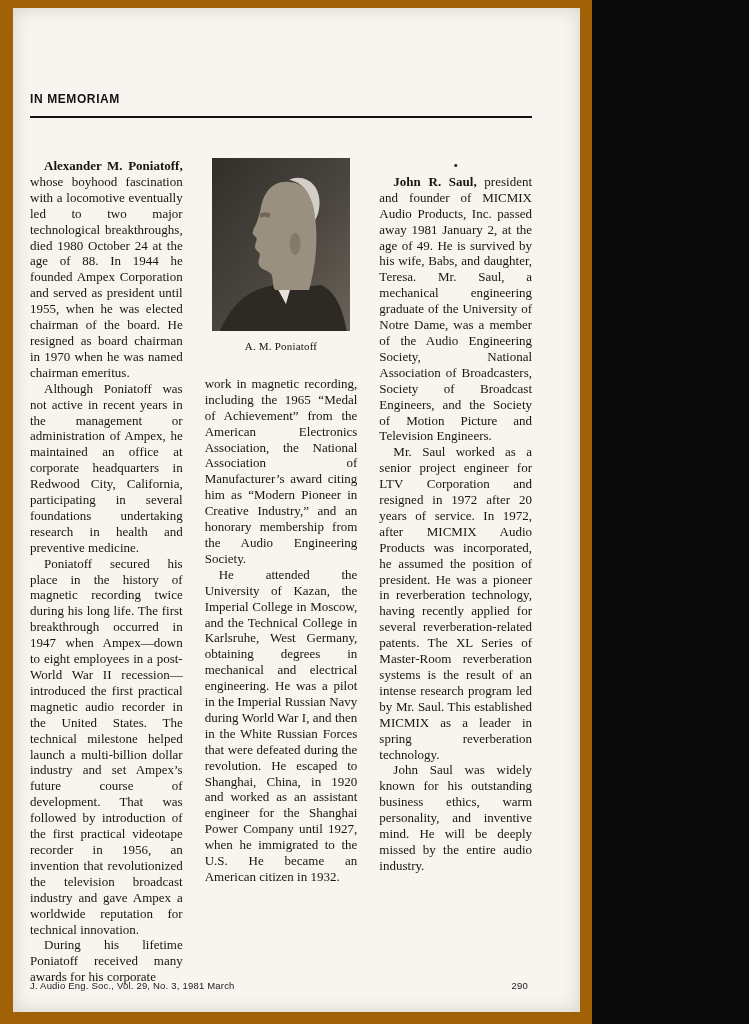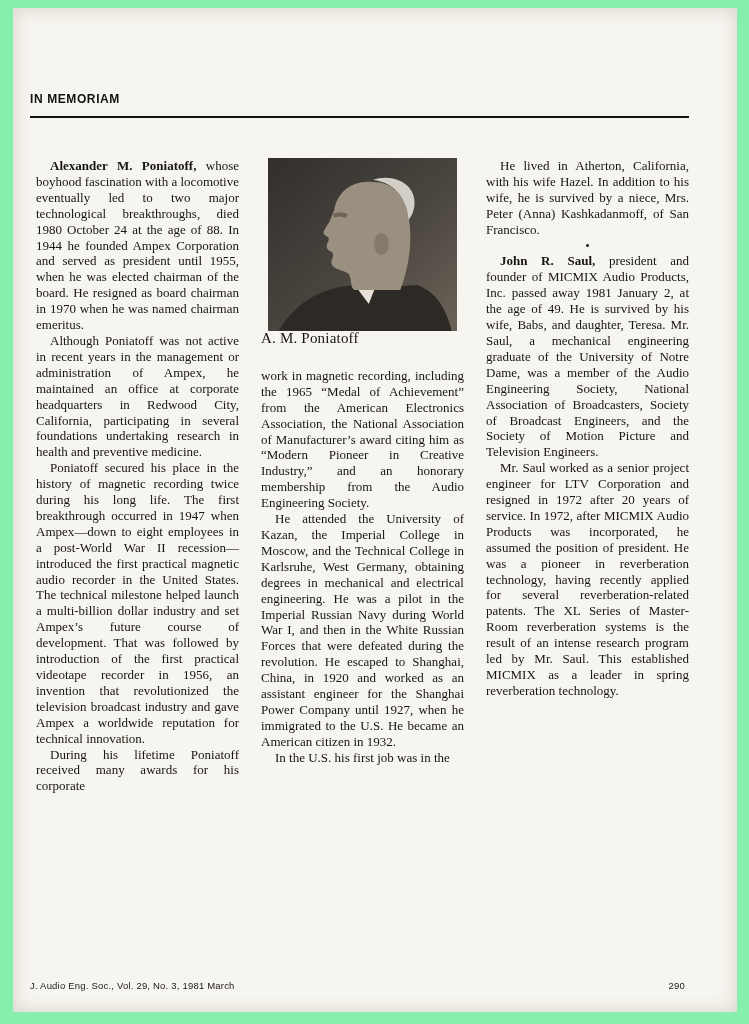--- a/index.html
+++ b/index.html
@@ -3,22 +3,22 @@
 <meta charset="utf-8">
 <style>
   html, body {
     margin: 0; padding: 0;
     width: 749px; height: 1024px;
     background: #0a0a0a;
     overflow: hidden;
   }
   .scan-frame {
     position: relative;
-    width: 749px; height: 1024px;
-    background: #86efac;
+    width: 592px; height: 1024px;
+    background: #a16207;
   }
   .page {
     position: absolute;
     top: 8px; left: 13px; right: 12px; bottom: 12px;
     background: #f7f5ef;
     box-shadow: inset 0 0 18px rgba(60,55,40,0.18);
   }
   .masthead { padding: 84px 48px 0 17px; }
   .section-title {
     margin: 0;
@@ -27,21 +27,21 @@
     color: #14120e;
   }
   .rule {
     margin-top: 10px;
     height: 2px;
     background: #15130f;
   }
   .columns {
     display: flex;
     gap: 22px;
-    padding: 40px 48px 0 23px;
+    padding: 40px 48px 0 17px;
   }
   .col {
     flex: 1;
     min-width: 0;
     font-family: "Liberation Serif", serif;
     font-size: 13px;
     line-height: 15.9px;
     color: #17150f;
     text-align: justify;
     hyphens: auto;
@@ -50,22 +50,23 @@
   p.indent { text-indent: 14px; }
   figure { margin: 0 0 21px 0; }
   .photo {
     height: 173px;
     margin: 0 7px;
     background: #3a3632;
     overflow: hidden;
   }
   .photo svg { display: block; width: 100%; height: 100%; }
   figcaption {
-    margin-top: 0;
-    font-size: 15px;
+    margin-top: 8px;
+    text-align: center;
+    font-size: 11px;
     letter-spacing: 0.2px;
     color: #17150f;
   }
   .bullet-sep {
     text-align: center;
     margin: 9px 0 7px 0;
     font-size: 13px;
     text-indent: 0;
   }
   .page-footer {
@@ -122,28 +123,27 @@
 
               <ellipse cx="108" cy="86" rx="7" ry="11" fill="#85796a"></ellipse>
 
               <path d="M62 56 C 66 54 72 54 76 56 L 74 60 C 70 58 66 58 63 60 Z" fill="#6f6556"></path>
             </svg>
           </div>
           <figcaption>A. M. Poniatoff</figcaption>
         </figure>
         <p>work in magnetic recording, including the 1965 “Medal of Achievement” from the American Electronics Association, the National Association of Manufacturer’s award citing him as “Modern Pioneer in Creative Industry,” and an honorary membership from the Audio Engineering Society.</p>
         <p class="indent">He attended the University of Kazan, the Imperial College in Moscow, and the Technical College in Karlsruhe, West Germany, obtaining degrees in mechanical and electrical engineering. He was a pilot in the Imperial Russian Navy during World War I, and then in the White Russian Forces that were defeated during the revolution. He escaped to Shanghai, China, in 1920 and worked as an assistant engineer for the Shanghai Power Company until 1927, when he immigrated to the U.S. He became an American citizen in 1932.</p>
-        <p class="indent">In the U.S. his first job was in the</p>
       </div>
 
       <div class="col">
-        <p class="indent">He lived in Atherton, California, with his wife Hazel. In addition to his wife, he is survived by a niece, Mrs. Peter (Anna) Kashkadanmoff, of San Francisco.</p>
         <p class="bullet-sep">•</p>
         <p class="indent"><b>John R. Saul,</b><span> president and founder of MICMIX Audio Products, Inc. passed away 1981 January 2, at the age of 49. He is survived by his wife, Babs, and daughter, Teresa. Mr. Saul, a mechanical engineering graduate of the University of Notre Dame, was a member of the Audio Engineering Society, National Association of Broadcasters, Society of Broadcast Engineers, and the Society of Motion Picture and Television Engineers.</span></p>
         <p class="indent">Mr. Saul worked as a senior project engineer for LTV Corporation and resigned in 1972 after 20 years of service. In 1972, after MICMIX Audio Products was incorporated, he assumed the position of president. He was a pioneer in reverberation technology, having recently applied for several reverberation-related patents. The XL Series of Master-Room reverberation systems is the result of an intense research program led by Mr. Saul. This established MICMIX as a leader in spring reverberation technology.</p>
+        <p class="indent">John Saul was widely known for his outstanding business ethics, warm personality, and inventive mind. He will be deeply missed by the entire audio industry.</p>
       </div>
 
     </div>
 
     <div class="page-footer">
       <span>J. Audio Eng. Soc., Vol. 29, No. 3, 1981 March</span>
       <span>290</span>
     </div>
 
   </div>

